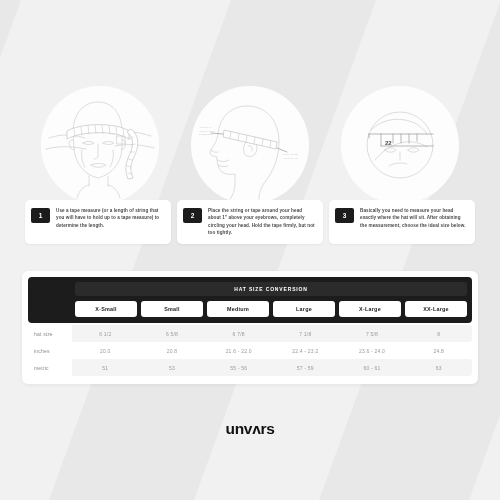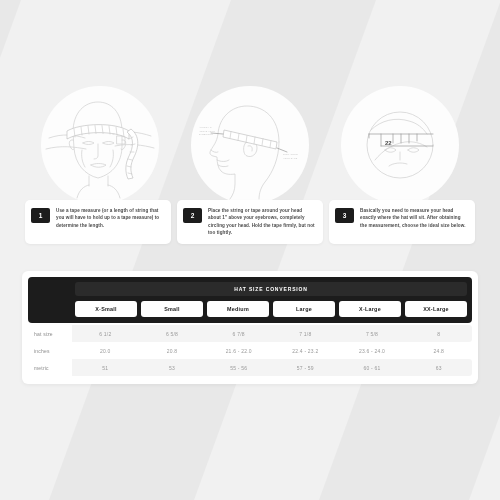--- a/index.html
+++ b/index.html
@@ -354,14 +354,17 @@
         <div class="t-cell">53</div>
         <div class="t-cell">55 - 56</div>
         <div class="t-cell">57 - 59</div>
         <div class="t-cell">60 - 61</div>
         <div class="t-cell">63</div>
       </div>
 
     </div>
   </div>
 
+  <div class="brand">
+    <span>unv</span><span class="chev">ʌ</span><span>rs</span>
+  </div>
 
 </div>
 
 </body></html>

